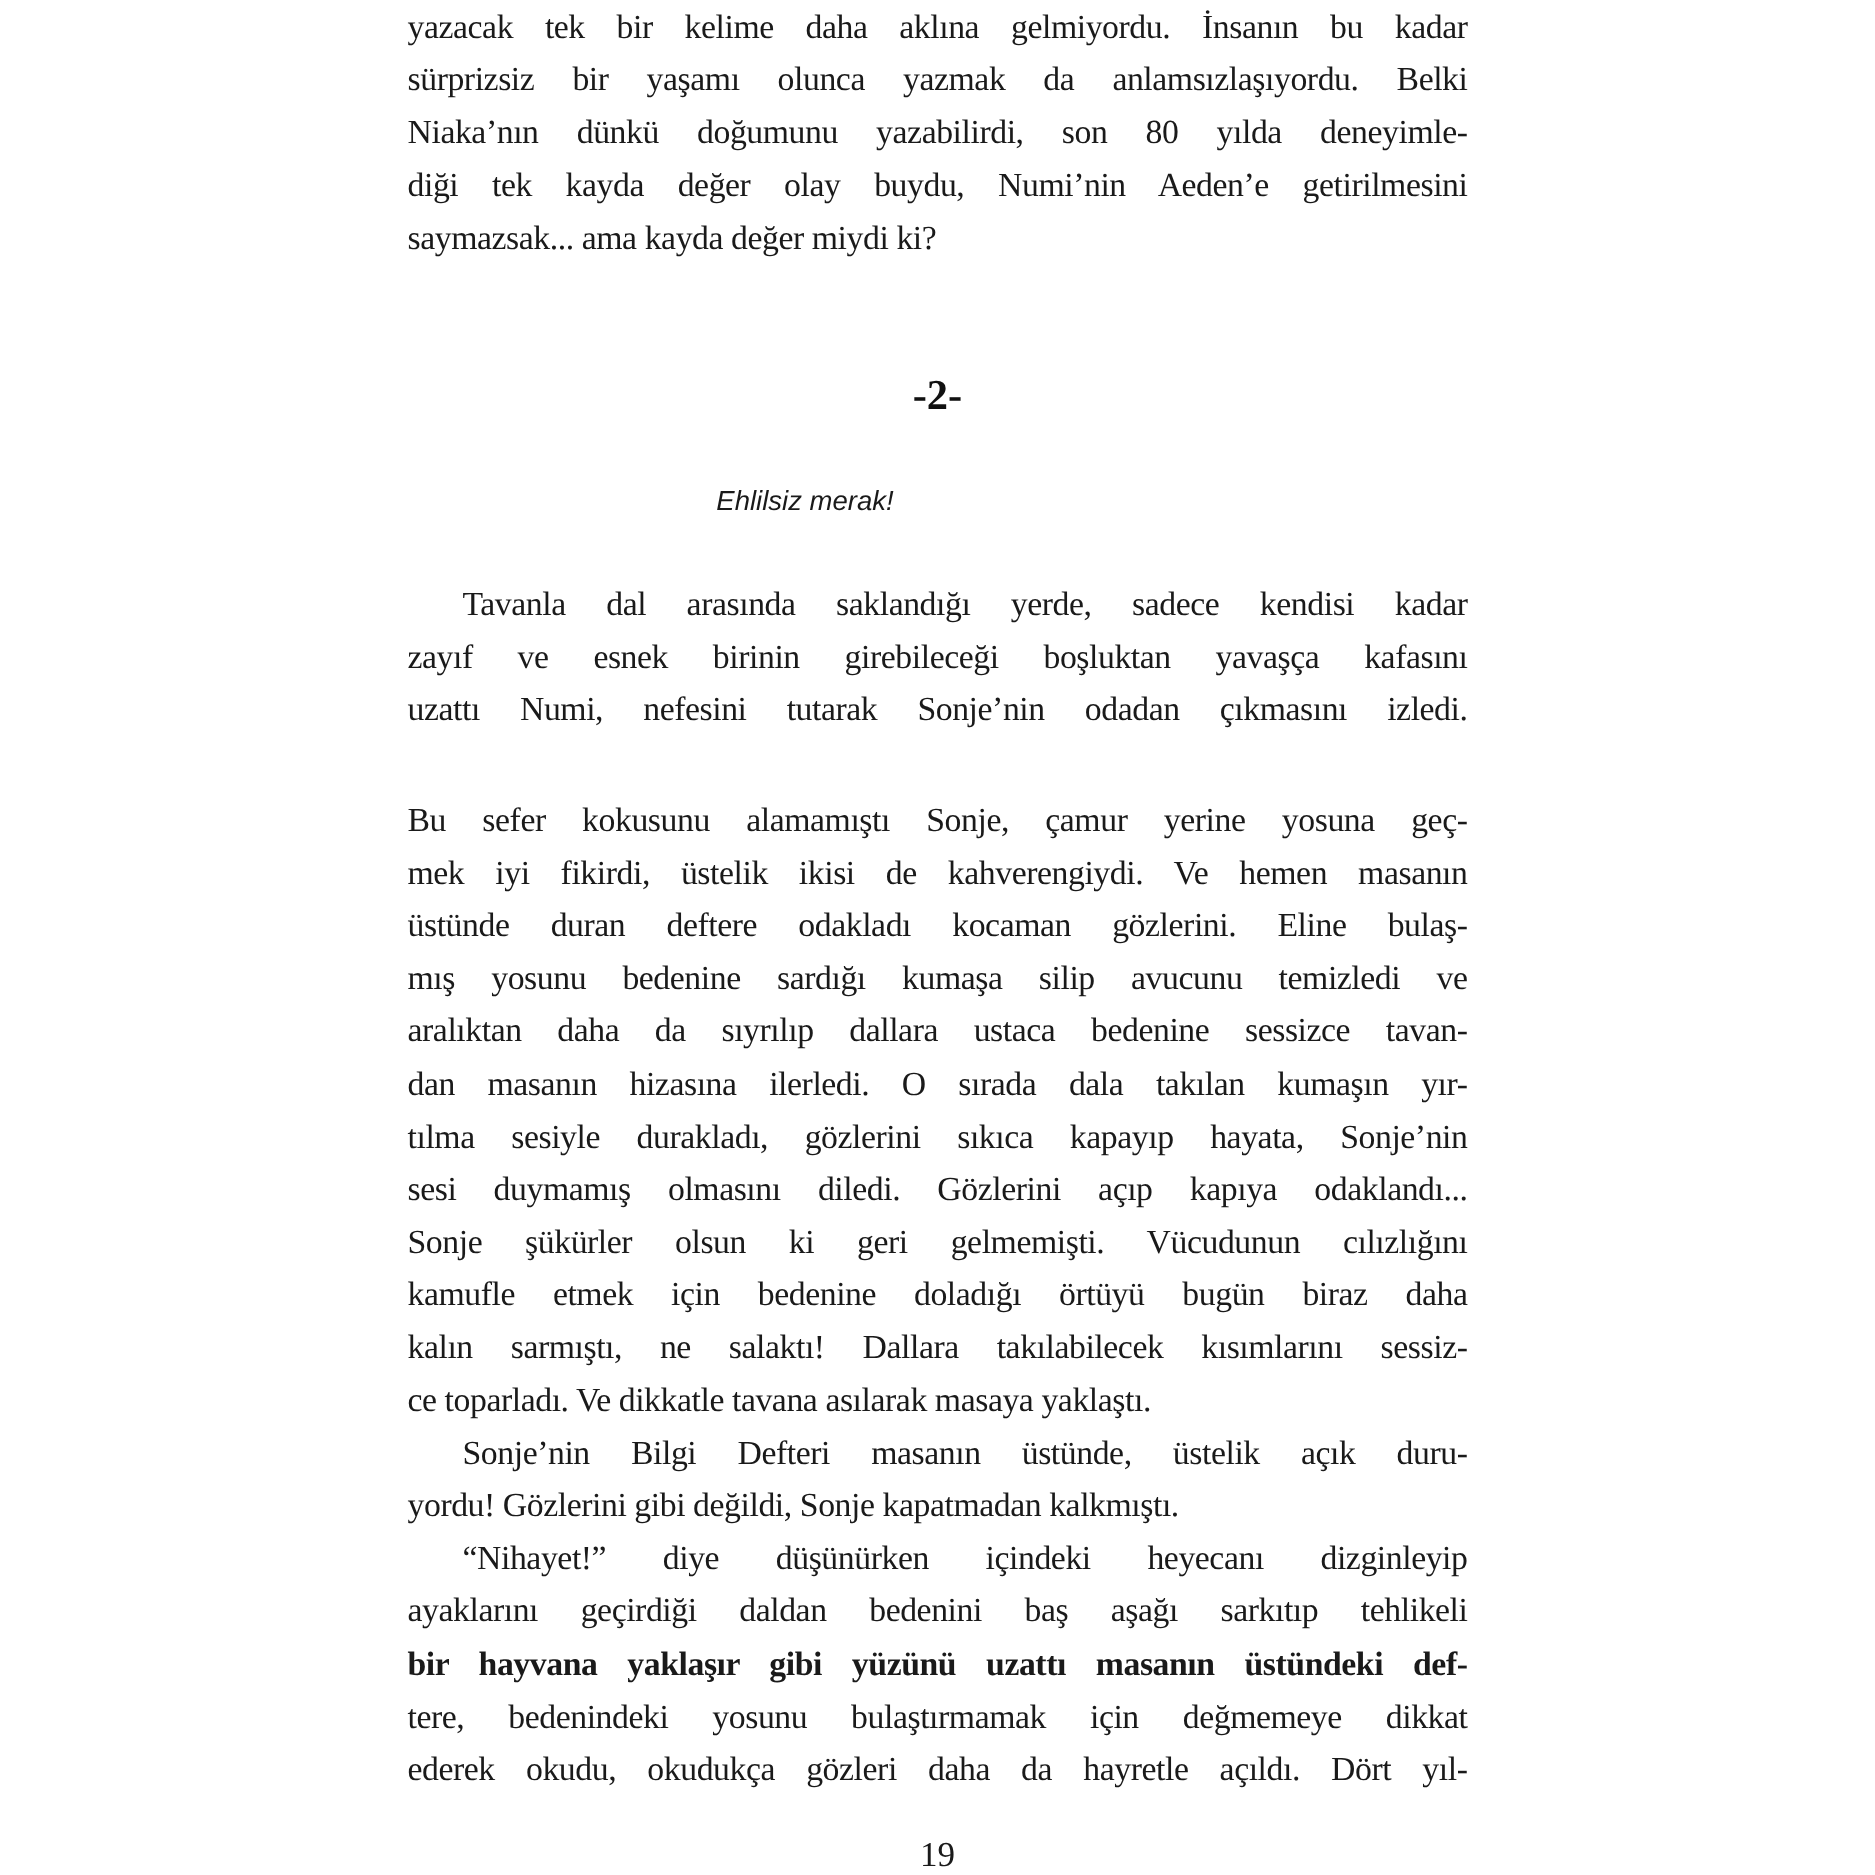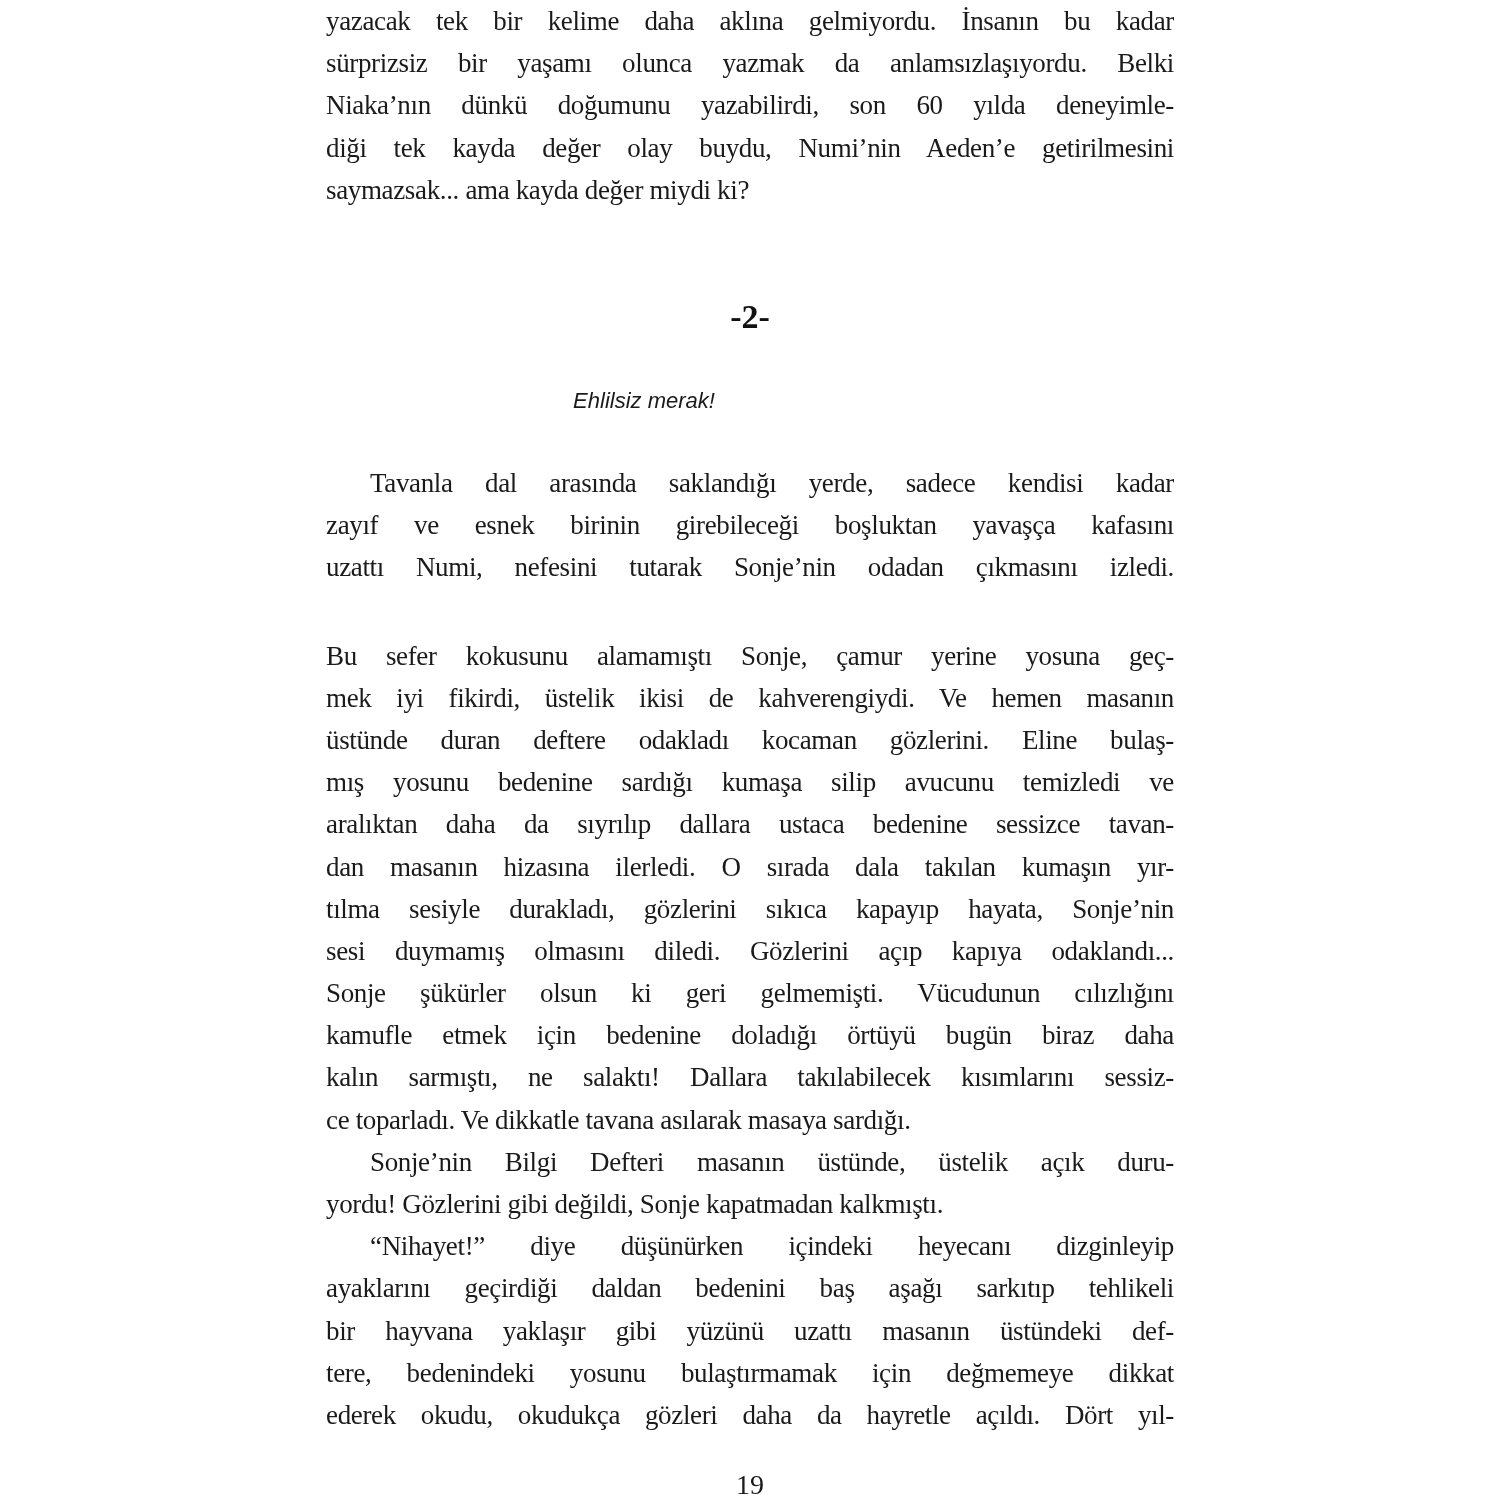--- a/index.html
+++ b/index.html
@@ -35,21 +35,21 @@
   }
 </style>
 </head>
 <body>
 
 <div class="page">
 
   <div class="col top">
     <div class="line" style="white-space: normal;">yazacak tek bir kelime daha aklına gelmiyordu. İnsanın bu kadar</div>
     <div class="line" style="white-space: normal;">sürprizsiz bir yaşamı olunca yazmak da anlamsızlaşıyordu. Belki</div>
-    <div class="line" style="white-space: normal;">Niaka’nın dünkü doğumunu yazabilirdi, son 60 yılda deneyimle-</div>
+    <div class="line" style="white-space: normal;">Niaka’nın dünkü doğumunu yazabilirdi, son 80 yılda deneyimle-</div>
     <div class="line" style="white-space: normal;">diği tek kayda değer olay buydu, Numi’nin Aeden’e getirilmesini</div>
     <div class="line last" style="white-space: normal;">saymazsak... ama kayda değer miydi ki?</div>
   </div>
 
   <div class="chapter-num">-2-</div>
   <div class="chapter-title">Ehlilsiz merak!</div>
 
   <div class="col body2">
     <div class="line indent" style="white-space: normal;">Tavanla dal arasında saklandığı yerde, sadece kendisi kadar</div>
     <div class="line" style="white-space: normal;">zayıf ve esnek birinin girebileceği boşluktan yavaşça kafasını</div>
@@ -58,24 +58,24 @@
     <div class="line" style="white-space: normal;">mek iyi fikirdi, üstelik ikisi de kahverengiydi. Ve hemen masanın</div>
     <div class="line" style="white-space: normal;">üstünde duran deftere odakladı kocaman gözlerini. Eline bulaş-</div>
     <div class="line" style="white-space: normal;">mış yosunu bedenine sardığı kumaşa silip avucunu temizledi ve</div>
     <div class="line" style="white-space: normal;">aralıktan daha da sıyrılıp dallara ustaca bedenine sessizce tavan-</div>
     <div class="line" style="white-space: normal;">dan masanın hizasına ilerledi. O sırada dala takılan kumaşın yır-</div>
     <div class="line" style="white-space: normal;">tılma sesiyle durakladı, gözlerini sıkıca kapayıp hayata, Sonje’nin</div>
     <div class="line" style="white-space: normal;">sesi duymamış olmasını diledi. Gözlerini açıp kapıya odaklandı...</div>
     <div class="line" style="white-space: normal;">Sonje şükürler olsun ki geri gelmemişti. Vücudunun cılızlığını</div>
     <div class="line" style="white-space: normal;">kamufle etmek için bedenine doladığı örtüyü bugün biraz daha</div>
     <div class="line" style="white-space: normal;">kalın sarmıştı, ne salaktı! Dallara takılabilecek kısımlarını sessiz-</div>
-    <div class="line last" style="white-space: normal;">ce toparladı. Ve dikkatle tavana asılarak masaya sardığı.</div>
+    <div class="line last" style="white-space: normal;">ce toparladı. Ve dikkatle tavana asılarak masaya yaklaştı.</div>
     <div class="line indent" style="white-space: normal;">Sonje’nin Bilgi Defteri masanın üstünde, üstelik açık duru-</div>
     <div class="line last" style="white-space: normal;">yordu! Gözlerini gibi değildi, Sonje kapatmadan kalkmıştı.</div>
     <div class="line indent" style="white-space: normal;">“Nihayet!” diye düşünürken içindeki heyecanı dizginleyip</div>
     <div class="line" style="white-space: normal;">ayaklarını geçirdiği daldan bedenini baş aşağı sarkıtıp tehlikeli</div>
-    <div class="line" style="white-space: normal;">bir hayvana yaklaşır gibi yüzünü uzattı masanın üstündeki def-</div>
+    <div class="line" style="white-space: normal; font-weight: bold;">bir hayvana yaklaşır gibi yüzünü uzattı masanın üstündeki def-</div>
     <div class="line" style="white-space: normal;">tere, bedenindeki yosunu bulaştırmamak için değmemeye dikkat</div>
     <div class="line" style="white-space: normal;">ederek okudu, okudukça gözleri daha da hayretle açıldı. Dört yıl-</div>
   </div>
 
   <div class="page-number">19</div>
 </div>
 
 </body></html>

